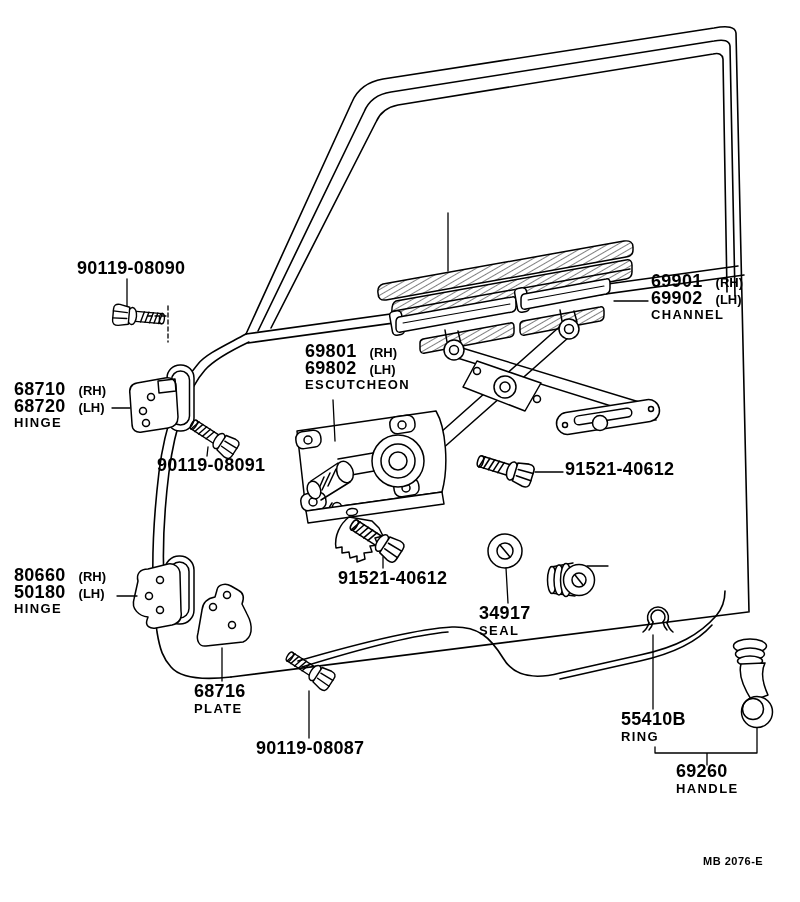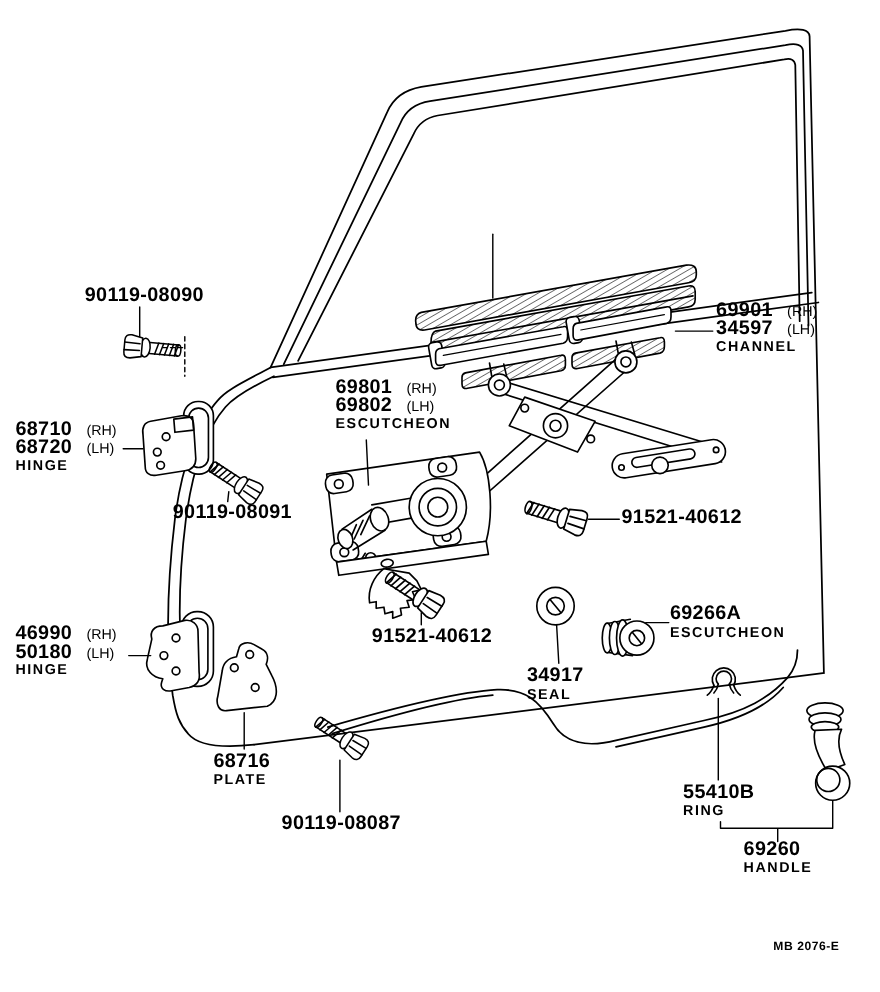--- a/index.html
+++ b/index.html
@@ -2,21 +2,21 @@
 <html><head>
 <meta charset="utf-8">
 <style>
   html,body{margin:0;padding:0;background:#fff;}
   #stage{position:relative;width:800px;height:902px;background:#fff;overflow:hidden;
          font-family:"Liberation Sans",sans-serif;}
   #art{position:absolute;left:0;top:0;}
   .lbl{position:absolute;white-space:nowrap;color:#000;font-weight:700;}
   .row{display:flex;align-items:baseline;gap:13px;height:17px;}
   .num{font-size:18px;line-height:18px;letter-spacing:0.3px;}
-  .sd{font-size:13px;font-weight:400;}
+  .sd{font-size:13px;font-weight:700;}
   .nm{font-size:13px;line-height:16px;letter-spacing:1.4px;font-weight:700;margin-top:1px;}
   .footer-code{position:absolute;font-size:11px;letter-spacing:0.5px;font-weight:700;color:#000;margin-top:47px;}
 </style>
 </head>
 <body>
 
 <div id="stage">
 
   <svg id="art" width="800" height="902" viewBox="0 0 800 902" fill="none" stroke="#000" stroke-width="1.6" stroke-linecap="round" stroke-linejoin="round">
     <defs>
@@ -191,21 +191,21 @@
     <div class="num">90119-08090</div>
   </div>
 
 
   <div class="lbl" style="left:651px;top:272px">
     <div class="row">
       <span class="num">69901</span>
       <span class="sd">(RH)</span>
     </div>
     <div class="row">
-      <span class="num">34597</span>
+      <span class="num">69902</span>
       <span class="sd">(LH)</span>
     </div>
     <div class="nm">CHANNEL</div>
   </div>
 
   <div class="lbl" style="left:305px;top:342px">
     <div class="row">
       <span class="num">69801</span>
       <span class="sd">(RH)</span>
     </div>
@@ -231,43 +231,39 @@
   <div class="lbl" style="left:157px;top:456px">
     <div class="num">90119-08091</div>
   </div>
 
   <div class="lbl" style="left:565px;top:460px">
     <div class="num">91521-40612</div>
   </div>
 
   <div class="lbl" style="left:14px;top:566px">
     <div class="row">
-      <span class="num">46990</span>
+      <span class="num">80660</span>
       <span class="sd">(RH)</span>
     </div>
     <div class="row">
       <span class="num">50180</span>
       <span class="sd">(LH)</span>
     </div>
     <div class="nm">HINGE</div>
   </div>
 
   <div class="lbl" style="left:338px;top:569px">
     <div class="num">91521-40612</div>
   </div>
 
   <div class="lbl" style="left:479px;top:604px">
     <div class="num">34917</div>
     <div class="nm">SEAL</div>
   </div>
 
-  <div class="lbl" style="left:609px;top:548px">
-    <div class="num">69266A</div>
-    <div class="nm">ESCUTCHEON</div>
-  </div>
 
   <div class="lbl" style="left:194px;top:682px">
     <div class="num">68716</div>
     <div class="nm">PLATE</div>
   </div>
 
   <div class="lbl" style="left:256px;top:739px">
     <div class="num">90119-08087</div>
   </div>
 

